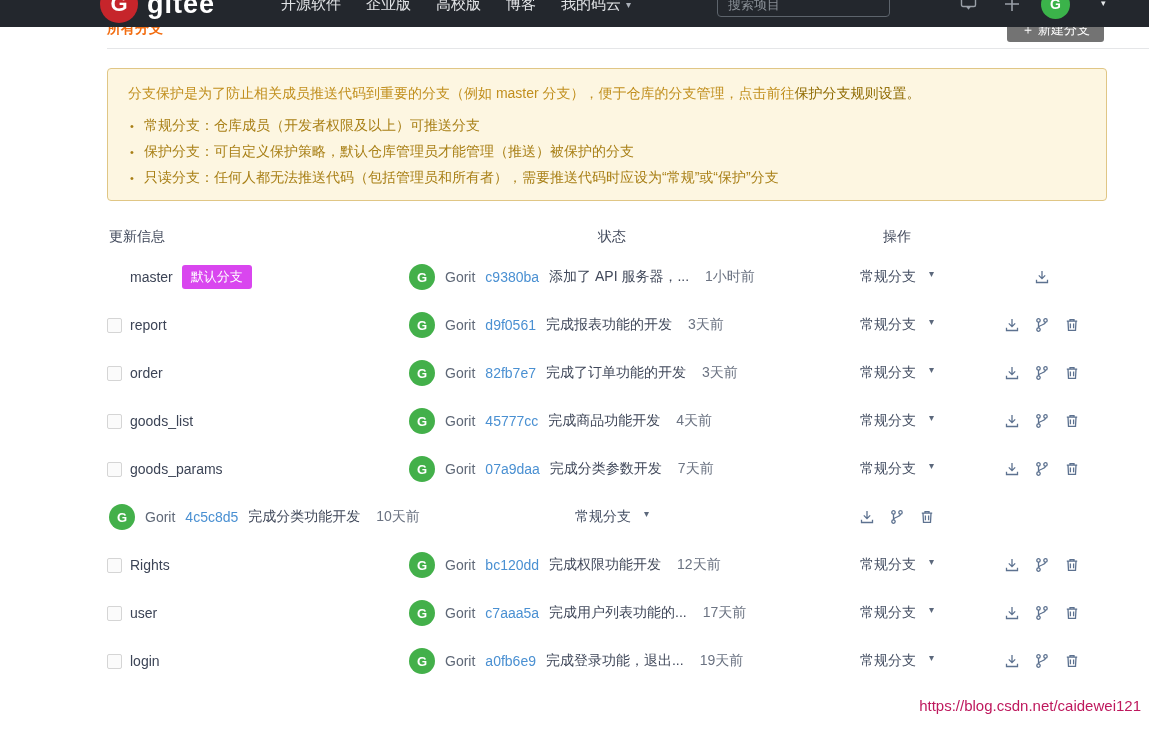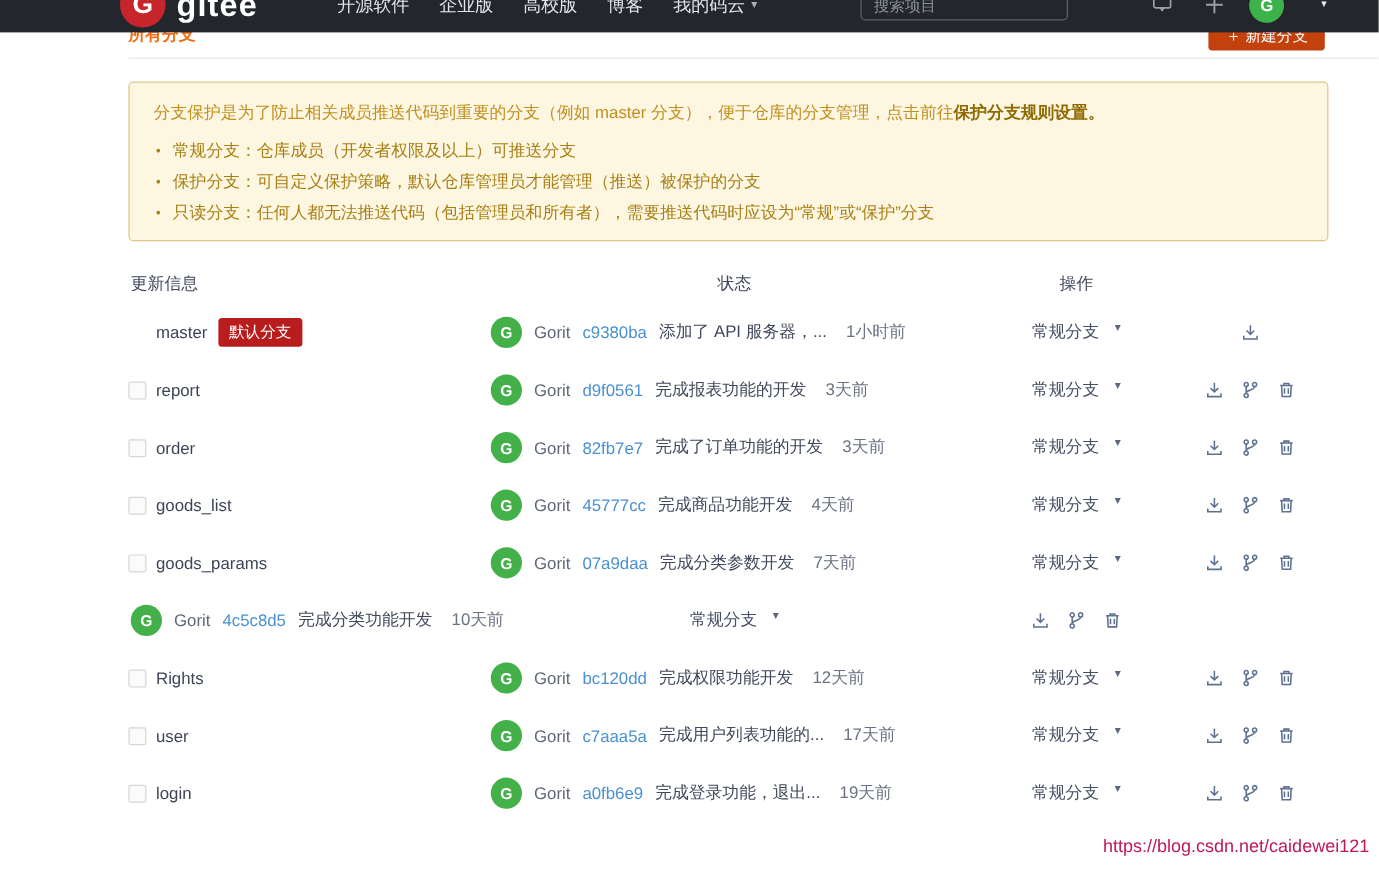--- a/index.html
+++ b/index.html
@@ -29,51 +29,51 @@
   .nav-icon { cursor:pointer; display:flex; align-items:center; }
   .nav-avatar { width:29px; height:29px; border-radius:50%; background:#3bb34a; color:#fff;
                 font-size:14px; font-weight:bold; display:flex; align-items:center;
                 justify-content:center; margin-left:-6px; cursor:pointer; }
   .avatar-caret { color:#e7e9eb; font-size:9px; margin-left:4px; align-self:flex-start; margin-top:8px; cursor:pointer; }
 
   
   .all-branches-tab { position:absolute; top:20px; left:107px; color:#f26d11;
                       font-size:14px; font-weight:600; z-index:5; cursor:pointer; }
   .new-branch-btn { position:absolute; top:18px; right:45px; height:24px; z-index:5;
-                    background:#c2410c; color:#fff; font-size:13px; border:none;
+                    background:#737373; color:#fff; font-size:13px; border:none;
                     border-radius:3px; padding:0 14px; cursor:pointer;
                     font-family:"Liberation Sans",sans-serif; }
   .tab-separator { position:absolute; top:48px; left:107px; right:0; height:1px;
                    background:#e5e6e8; }
 
   
   .main { position:absolute; top:68px; left:107px; width:1000px; }
 
   .notice-box { background:#fdf6e1; border:1px solid #e0c685; border-radius:4px;
                 padding:13px 20px 10px 20px; }
   .notice-intro { color:#c18f1e; font-size:14px; line-height:22px; }
-  .notice-link { color:#8f6a00; font-weight:bold; cursor:pointer; }
+  .notice-link { color:#8f6a00; font-weight:normal; cursor:pointer; }
   .notice-list { list-style:none; margin-top:8px; }
   .notice-list li { color:#a87f15; font-size:14px; line-height:26px; padding-left:16px; position:relative; }
   .notice-list li::before { content:"•"; position:absolute; left:2px; font-size:11px; top:1px; }
 
   
   .thead, .trow { display:grid; grid-template-columns:300px 410px 160px 130px; align-items:center; }
   .thead { margin-top:20px; height:32px; color:#40485a; font-size:14px; }
   .th-name { padding-left:34px; }
   .th-update { padding-left:2px; }
   .th-status, .th-actions { text-align:center; }
   .trow { height:48px; }
 
   .name-cell { display:flex; align-items:center; }
   .checkbox { width:15px; height:15px; border:1px solid #d5d5d5; border-radius:2px;
               background:#fbfbfb; margin-right:8px; flex:0 0 auto; cursor:pointer; }
   .checkbox.hidden { visibility:hidden; }
   .branch-name { color:#3c4456; font-size:14px; cursor:pointer; }
-  .badge { background:#b91c1c; color:#fff; font-size:13px; border-radius:3px;
+  .badge { background:#d946ef; color:#fff; font-size:13px; border-radius:3px;
            padding:3px 9px; margin-left:9px; }
 
   .update-cell { display:flex; align-items:center; padding-left:2px; }
   .avatar { width:26px; height:26px; border-radius:50%; background:#43b04a; color:#fff;
             font-size:13px; font-weight:bold; display:flex; align-items:center;
             justify-content:center; flex:0 0 auto; cursor:pointer; }
   .author { color:#5f6877; font-size:14px; margin-left:10px; white-space:nowrap; }
   .hash { color:#4a90d2; font-size:14px; margin-left:10px; cursor:pointer; text-decoration:none; white-space:nowrap; }
   .message { color:#40485a; font-size:14px; margin-left:10px; white-space:nowrap; }
   .time { color:#6b7382; font-size:14px; margin-left:16px; white-space:nowrap; }

